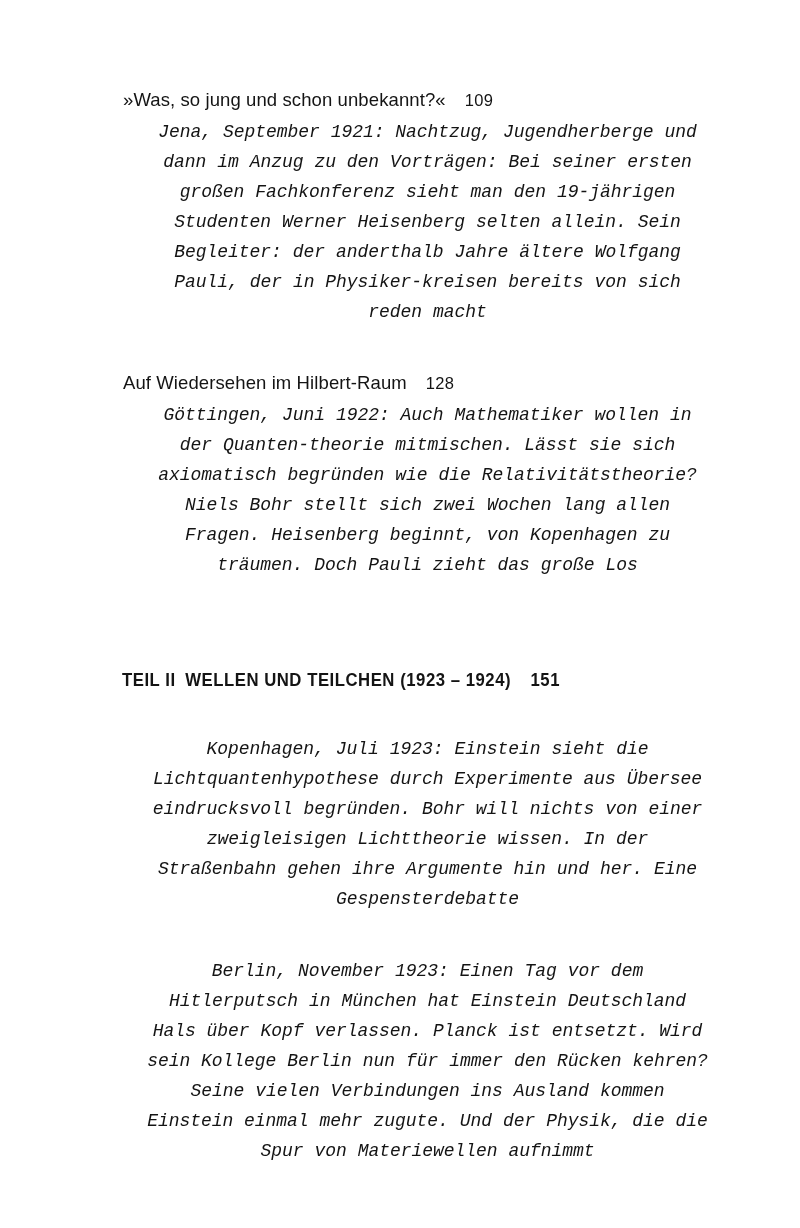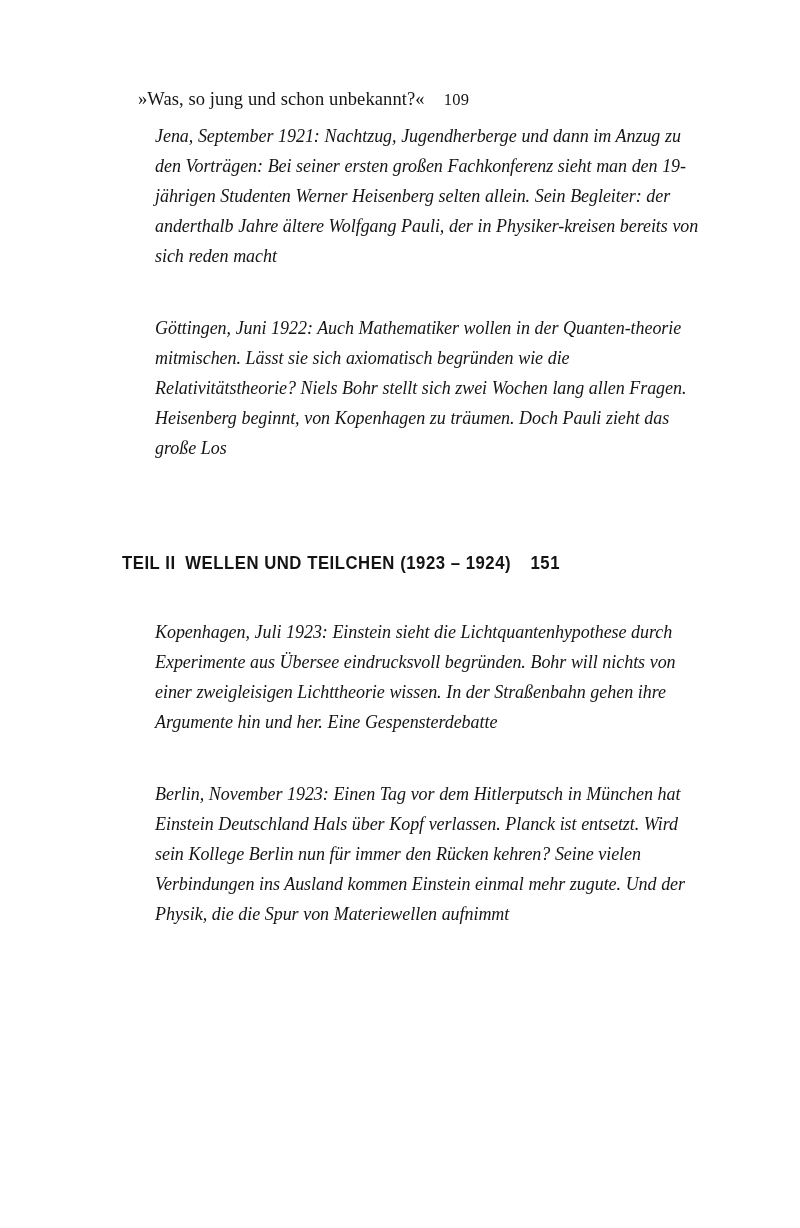--- a/index.html
+++ b/index.html
@@ -26,47 +26,47 @@
 
   
   .toc-entry {
     margin: 0 0 42px 0;
   }
   .toc-entry:last-child {
     margin-bottom: 0;
   }
 
   .entry-head {
-    font-family: Liberation Serif, serif;
+    font-family: Liberation Sans, sans-serif;
     font-size: 18.5px;
     font-weight: normal;
     font-style: normal;
     line-height: 27px;
-    margin: 0 0 3px 16px;
+    margin: 0 0 3px 1px;
     letter-spacing: 0.1px;
     white-space: nowrap;
   }
   .entry-title {
     display: inline;
   }
   .entry-page {
     display: inline;
     font-size: 16.5px;
     margin-left: 19px;
     letter-spacing: 0.3px;
   }
 
   .entry-desc {
-    font-family: Liberation Serif, serif;
+    font-family: Liberation Mono, monospace;
     font-style: italic;
     font-size: 18px;
     line-height: 30px;
-    margin: 8px;
+    margin: 0;
     padding-left: 25px;
-    text-align: left;
+    text-align: center;
     letter-spacing: -0.05px;
     word-spacing: 0.2px;
   }
 
   
   .part-heading {
     margin: 0 0 42px 0;
     padding-top: 46px;
     font-family: "Liberation Sans Narrow", "Liberation Sans", "DejaVu Sans", sans-serif;
     font-weight: bold;
@@ -96,20 +96,23 @@
 <div class="page">
 
   <div class="toc-entry">
     <div class="entry-head">
       <span class="entry-title">»Was, so jung und schon unbekannt?«</span><span class="entry-page">109</span>
     </div>
     <p class="entry-desc">Jena, September 1921: Nachtzug, Jugendherberge und dann im Anzug zu den Vorträgen: Bei seiner ersten großen Fachkonferenz sieht man den 19-jährigen Studenten Werner Heisenberg selten allein. Sein Begleiter: der anderthalb Jahre ältere Wolfgang Pauli, der in Physiker-kreisen bereits von sich reden macht</p>
   </div>
 
   <div class="toc-entry">
+    <div class="entry-head">
+      <span class="entry-title">Auf Wiedersehen im Hilbert-Raum</span><span class="entry-page">128</span>
+    </div>
     <p class="entry-desc">Göttingen, Juni 1922: Auch Mathematiker wollen in der Quanten-theorie mitmischen. Lässt sie sich axiomatisch begründen wie die Relativitätstheorie? Niels Bohr stellt sich zwei Wochen lang allen Fragen. Heisenberg beginnt, von Kopenhagen zu träumen. Doch Pauli zieht das große Los</p>
   </div>
 
   <div class="part-heading">
     <span class="part-label">TEIL II</span><span class="part-title">WELLEN UND TEILCHEN (1923 – 1924)</span><span class="part-page">151</span>
   </div>
 
   <div class="toc-entry">
     <p class="entry-desc">Kopenhagen, Juli 1923: Einstein sieht die Lichtquantenhypothese durch Experimente aus Übersee eindrucksvoll begründen. Bohr will nichts von einer zweigleisigen Lichttheorie wissen. In der Straßenbahn gehen ihre Argumente hin und her. Eine Gespensterdebatte</p>
   </div>

